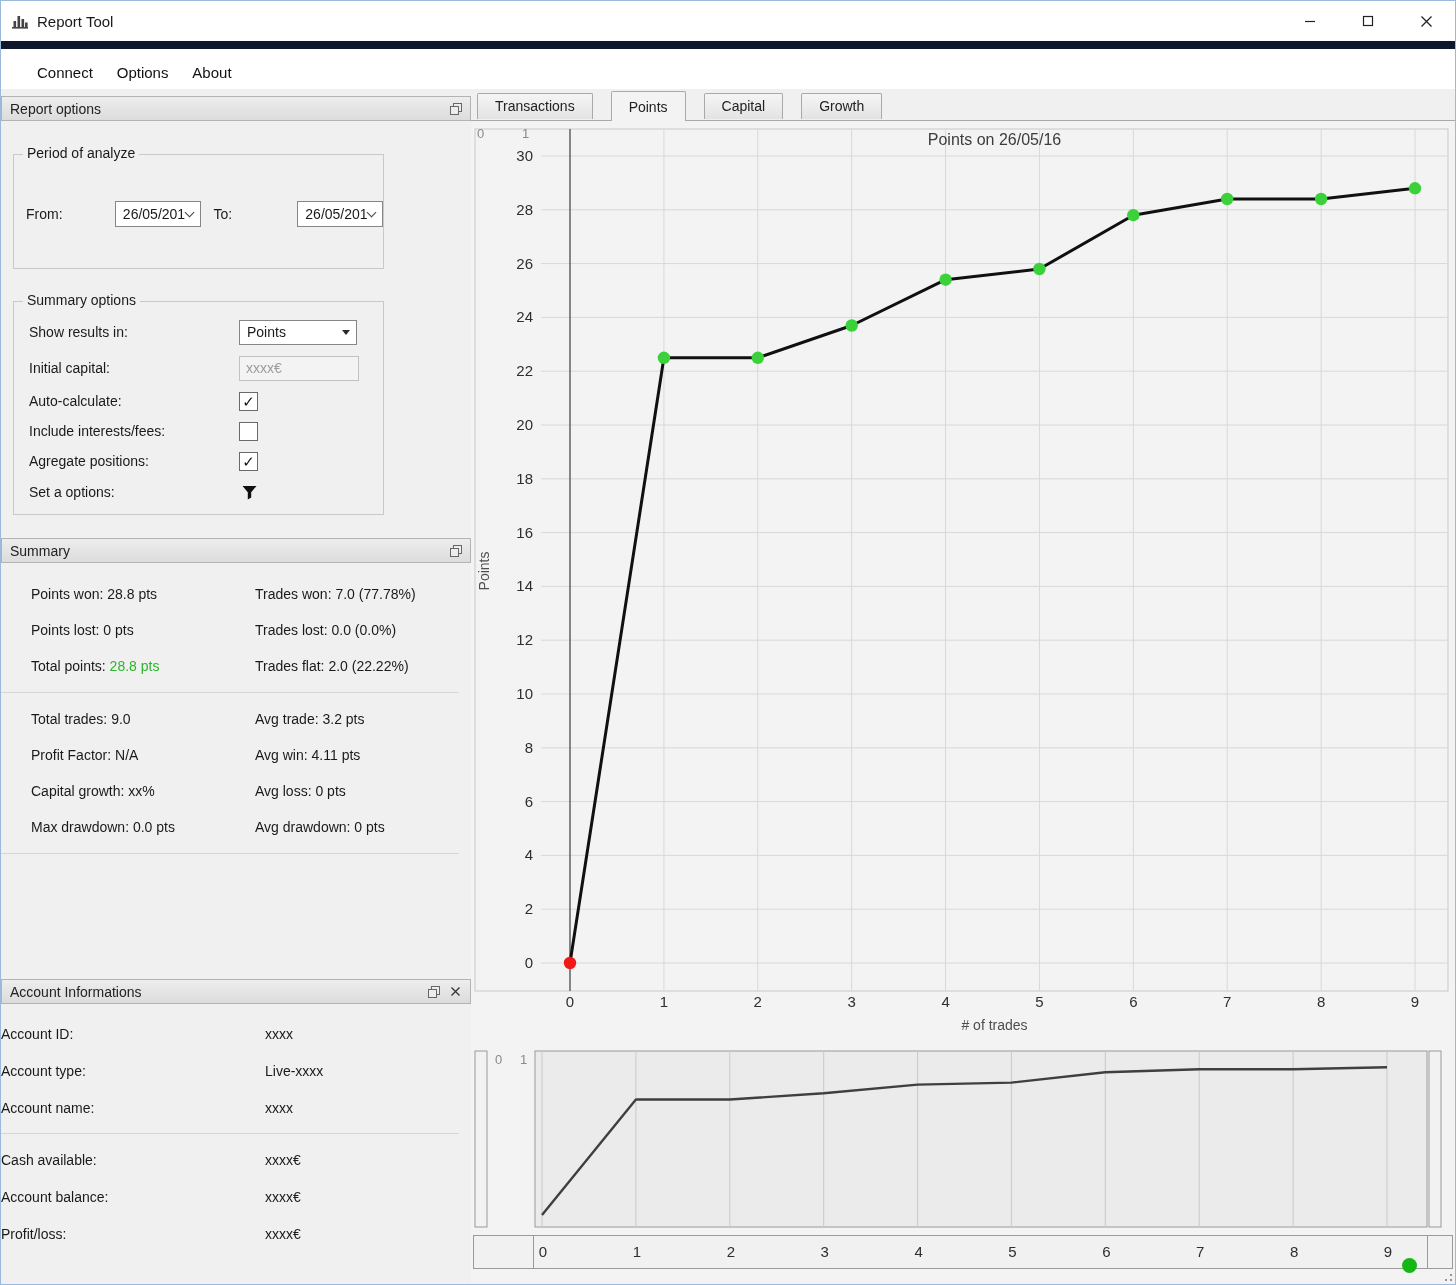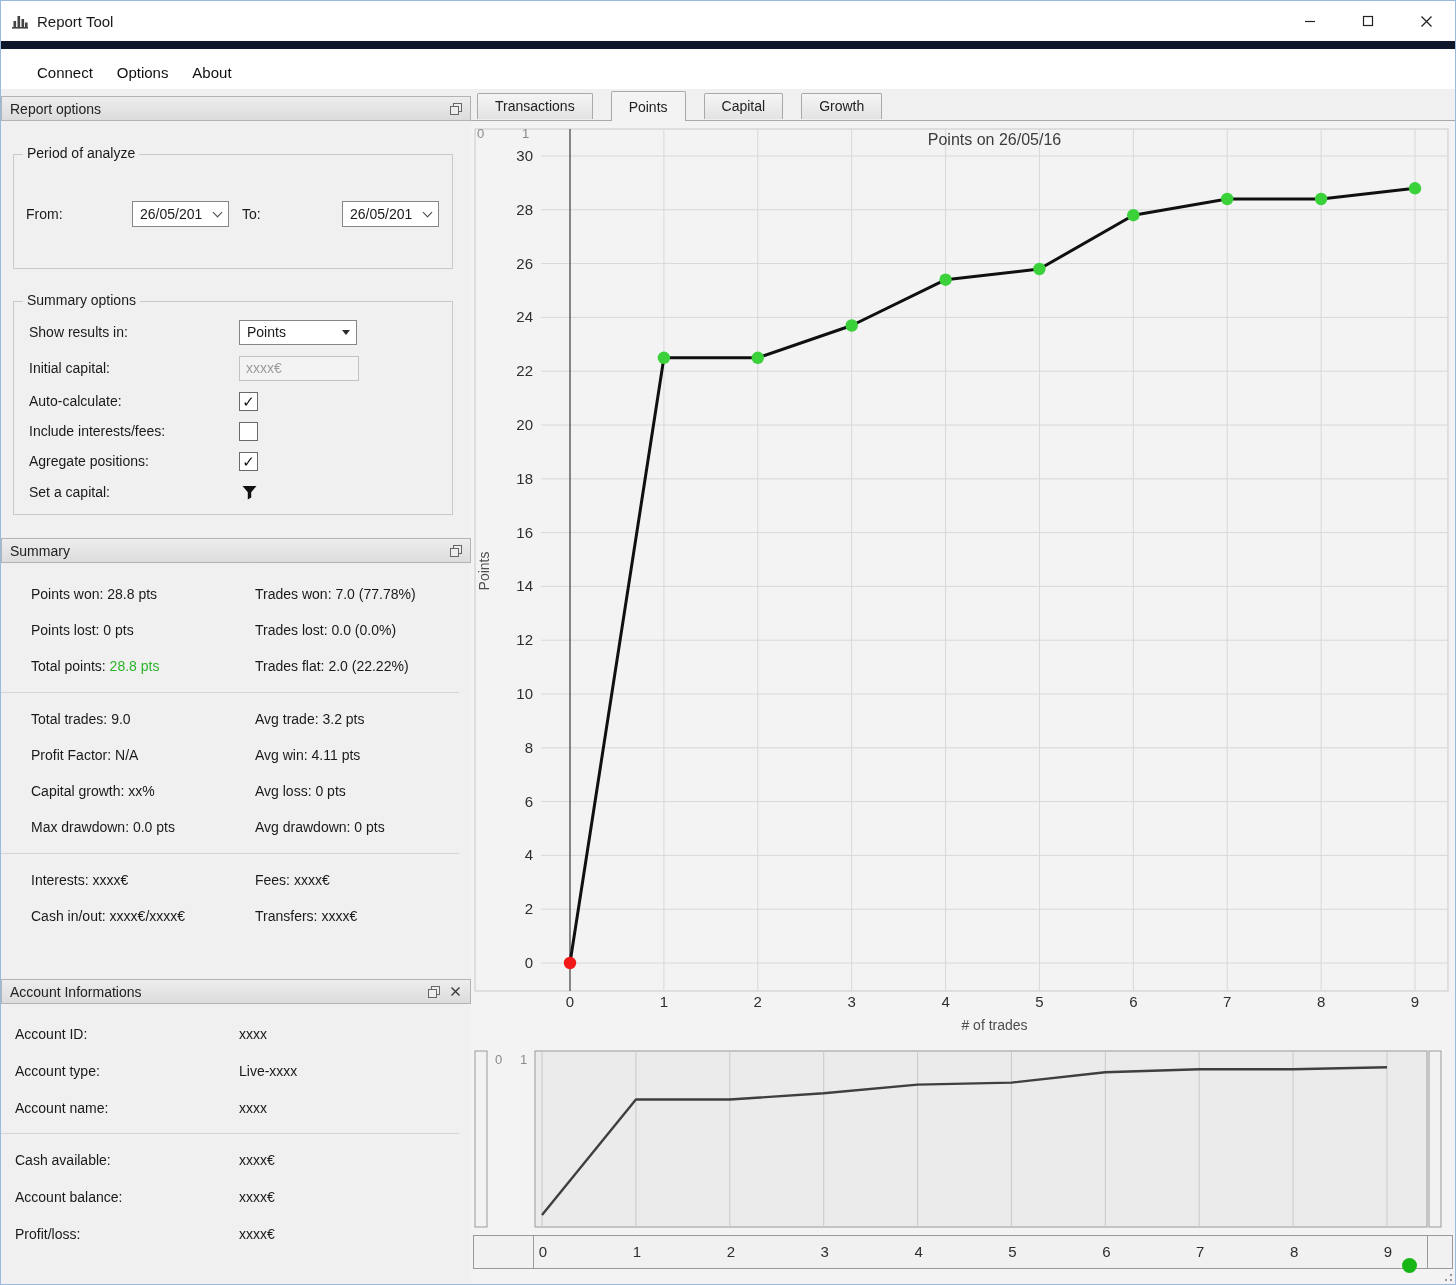--- a/index.html
+++ b/index.html
@@ -20,21 +20,21 @@
   .menu-item:first-child{margin-left:2px;}
   .toolbar{position:absolute;right:12px;top:54px;display:flex;gap:14px;align-items:center;}
   .tool-btn{display:flex;align-items:center;justify-content:center;}
 
   
   .left-panel{position:absolute;left:0;top:88px;width:470px;height:1197px;background:#f0f0f0;}
   .dock-header{position:absolute;left:0;width:470px;height:25px;background:linear-gradient(#ededed,#dcdcdc);border:1px solid #b3b3b3;display:flex;align-items:center;padding:0 6px 0 8px;font-size:14px;color:#222;}
   .dock-header .spacer{flex:1;}
   .dock-btn{width:17px;height:15px;display:flex;align-items:center;justify-content:center;margin-left:5px;}
 
-  .gb{position:absolute;left:12px;width:440px;border:1px solid #c9c9c9;}
+  .gb{position:absolute;left:12px;width:371px;border:1px solid #c9c9c9;}
   .gb .legend{position:absolute;top:-10px;left:9px;background:#f0f0f0;padding:0 4px;font-size:14px;color:#1a1a1a;}
   #gb-period{top:65px;height:115px;}
   #gb-sumopts{top:212px;height:214px;}
   .period-row{display:flex;align-items:center;margin-top:46px;padding-left:12px;}
   .plabel{width:106px;font-size:14px;}
   .plabel.to{width:100px;margin-left:13px;}
   .gb-rows{padding:12px 0 0 15px;}
   .orow{display:flex;align-items:center;}
   .orow .olabel{width:210px;font-size:14px;}
   .h36{height:36px;} .h30{height:30px;} .h32{height:32px;}
@@ -49,21 +49,21 @@
   .filter-btn{display:flex;align-items:center;margin-left:2px;}
 
   .summary-content{position:absolute;left:0;top:481px;width:470px;font-size:14px;}
   .sgroup{padding:6px 0;}
   .srow{display:grid;grid-template-columns:224px 1fr;height:36px;align-items:center;padding-left:30px;}
   .sep{border-top:1px solid #d6d6d6;margin:2px 12px 2px 0;}
   .pos{color:#2bb52b;}
 
   .account-content{position:absolute;left:0;top:921px;width:470px;font-size:14px;}
   .agroup{padding:5px 0;}
-  .arow{display:grid;grid-template-columns:224px 1fr;height:37px;align-items:center;padding-left:14px;}
+  .arow{display:grid;grid-template-columns:224px 1fr;height:37px;align-items:center;padding-left:0;gap:40px;}
 
   
   .right-panel{position:absolute;left:470px;top:88px;width:986px;height:1197px;background:#f0f0f0;}
   .tabbar{position:absolute;left:6px;top:2px;height:30px;display:flex;align-items:center;z-index:5;gap:16px;}
   .tab{height:26px;display:flex;align-items:center;padding:0 17px;background:linear-gradient(#f5f5f5,#e3e3e3);border:1px solid #a9a9a9;border-bottom:none;margin-right:2px;margin-bottom:1px;font-size:14px;color:#222;border-radius:2px 2px 0 0;}
   .tab.active{height:30px;margin-bottom:0;background:#f3f3f3;position:relative;z-index:6;}
   .tab-pane{position:absolute;left:0;top:31px;width:986px;height:1166px;background:#f3f3f3;border-top:1px solid #a9a9a9;}
 
   #main-chart-svg{position:absolute;left:2px;top:32px;z-index:2;}
   #overview-svg{position:absolute;left:2px;top:956px;z-index:2;}
@@ -195,21 +195,21 @@
         </div>
         <div class="orow h30">
           <span class="olabel">Include interests/fees:</span>
           <span class="checkbox"></span>
         </div>
         <div class="orow h30">
           <span class="olabel">Agregate positions:</span>
           <span class="checkbox">✓</span>
         </div>
         <div class="orow h32">
-          <span class="olabel">Set a capital:</span>
+          <span class="olabel">Set a options:</span>
           <span class="filter-btn">
               <svg width="17" height="17" viewBox="0 0 17 17">
                 <path d="M1.5 2h14l-5.3 6.2v5.4l-3.4 2V8.2z" fill="#111"></path>
               </svg>
             </span>
         </div>
       </div>
     </div>
 
     <div class="dock-header" style="top:449px">
@@ -251,30 +251,20 @@
         <div class="srow">
           <span>Capital growth: xx%</span>
           <span>Avg loss: 0 pts</span>
         </div>
         <div class="srow">
           <span>Max drawdown: 0.0 pts</span>
           <span>Avg drawdown: 0 pts</span>
         </div>
       </div>
       <div class="sep"></div>
-      <div class="sgroup">
-        <div class="srow">
-          <span>Interests: xxxx€</span>
-          <span>Fees: xxxx€</span>
-        </div>
-        <div class="srow">
-          <span>Cash in/out: xxxx€/xxxx€</span>
-          <span>Transfers: xxxx€</span>
-        </div>
-      </div>
     </div>
 
     <div class="dock-header" style="top:890px">
       <span>Account Informations</span>
       <span class="spacer"></span>
       <span class="dock-btn">
           <svg width="12" height="12">
             <rect x="3.5" y="0.5" width="8" height="8" fill="#ededed" stroke="#666"></rect>
             <rect x="0.5" y="3.5" width="8" height="8" fill="#ededed" stroke="#666"></rect>
           </svg>

